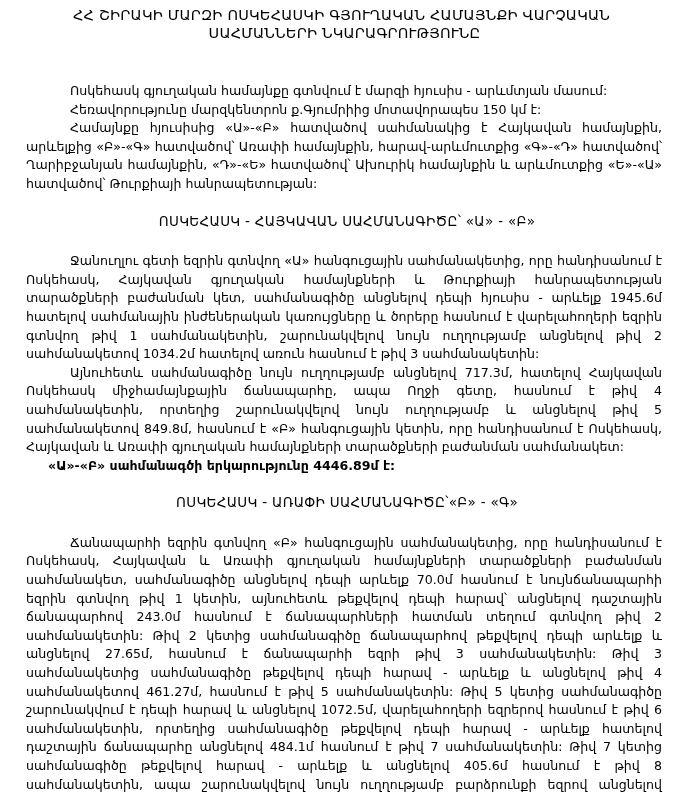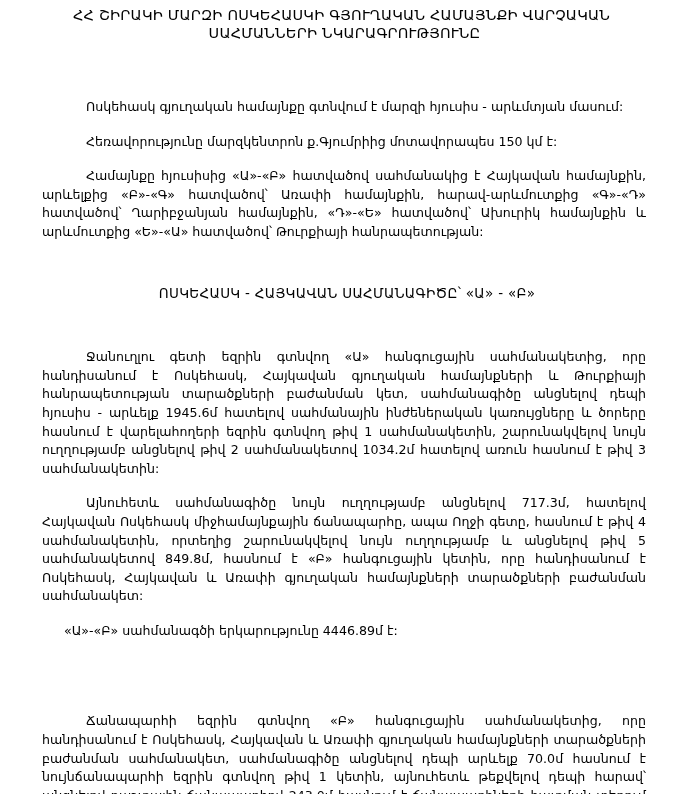--- a/index.html
+++ b/index.html
@@ -11,23 +11,23 @@
     .title {
       position: absolute; left: 0; width: 673px; text-align: center;
       font-size: 14.5px; line-height: 18px; letter-spacing: 0.2px;
     }
     .title .l1 { display: block; padding-left: 10px; }
     .title .l2 { display: block; padding-left: 16px; }
     .body {
       position: absolute; left: 26px; width: 636px;
       font-size: 12.6px; line-height: 18.6px; text-align: justify;
     }
-    .p { margin: 16px; text-indent: 44px; text-align: justify; }
+    .p { margin: 0; text-indent: 44px; text-align: justify; }
     .heading {
-      text-align: center; font-size: 13.5px; margin: 8px; padding-left: 6px;
+      text-align: center; font-size: 13.5px; margin: 0; padding-left: 6px;
       letter-spacing: 0.3px;
     }
     .gap-s { height: 18px; }
     .gap-m { height: 22px; }
   </style>
 </head>
 <body>
 
 <div class="page">
 
@@ -40,21 +40,22 @@
     <p class="p">Ոսկեհասկ գյուղական համայնքը գտնվում է մարզի հյուսիս - արևմտյան մասում:</p>
     <p class="p">Հեռավորությունը մարզկենտրոն ք.Գյումրիից մոտավորապես 150 կմ է:</p>
     <p class="p">Համայնքը հյուսիսից «Ա»-«Բ» հատվածով սահմանակից է Հայկավան համայնքին, արևելքից «Բ»-«Գ» հատվածով՝ Առափի համայնքին, հարավ-արևմուտքից «Գ»-«Դ» հատվածով՝ Ղարիբջանյան համայնքին, «Դ»-«Ե» հատվածով՝ Ախուրիկ համայնքին և արևմուտքից «Ե»-«Ա» հատվածով՝ Թուրքիայի հանրապետության:</p>
 
     <div class="gap-s"></div>
     <p class="heading">ՈՍԿԵՀԱՍԿ - ՀԱՅԿԱՎԱՆ ՍԱՀՄԱՆԱԳԻԾԸ՝ «Ա» - «Բ»</p>
     <div class="gap-m"></div>
 
     <p class="p">Ջանուղլու գետի եզրին գտնվող «Ա» հանգուցային սահմանակետից, որը հանդիսանում է Ոսկեհասկ, Հայկավան գյուղական համայնքների և Թուրքիայի հանրապետության տարածքների բաժանման կետ, սահմանագիծը անցնելով դեպի հյուսիս - արևելք 1945.6մ հատելով սահմանային ինժեներական կառույցները և ծորերը հասնում է վարելահողերի եզրին գտնվող թիվ 1 սահմանակետին, շարունակվելով նույն ուղղությամբ անցնելով թիվ 2 սահմանակետով 1034.2մ հատելով առուն հասնում է թիվ 3 սահմանակետին:</p>
     <p class="p">Այնուհետև սահմանագիծը նույն ուղղությամբ անցնելով 717.3մ, հատելով Հայկավան Ոսկեհասկ միջհամայնքային ճանապարհը, ապա Ողջի գետը, հասնում է թիվ 4 սահմանակետին, որտեղից շարունակվելով նույն ուղղությամբ և անցնելով թիվ 5 սահմանակետով 849.8մ, հասնում է «Բ» հանգուցային կետին, որը հանդիսանում է Ոսկեհասկ, Հայկավան և Առափի գյուղական համայնքների տարածքների բաժանման սահմանակետ:</p>
-    <p class="p" style="text-indent:22px;">«Ա»-«Բ» սահմանագծի երկարությունը 4446.89մ է:</p>
+    <p class="p" style="text-indent:22px;font-weight:bold;">«Ա»-«Բ» սահմանագծի երկարությունը 4446.89մ է:</p>
 
     <div class="gap-s"></div>
+    <p class="heading">ՈՍԿԵՀԱՍԿ - ԱՌԱՓԻ ՍԱՀՄԱՆԱԳԻԾԸ՝«Բ» - «Գ»</p>
     <div class="gap-m"></div>
 
     <p class="p">Ճանապարհի եզրին գտնվող «Բ» հանգուցային սահմանակետից, որը հանդիսանում է Ոսկեհասկ, Հայկավան և Առափի գյուղական համայնքների տարածքների բաժանման սահմանակետ, սահմանագիծը անցնելով դեպի արևելք 70.0մ հասնում է նույնճանապարհի եզրին գտնվող թիվ 1 կետին, այնուհետև թեքվելով դեպի հարավ՝ անցնելով դաշտային ճանապարհով 243.0մ հասնում է ճանապարհների հատման տեղում գտնվող թիվ 2 սահմանակետին: Թիվ 2 կետից սահմանագիծը ճանապարհով թեքվելով դեպի արևելք և անցնելով 27.65մ, հասնում է ճանապարհի եզրի թիվ 3 սահմանակետին: Թիվ 3 սահմանակետից սահմանագիծը թեքվելով դեպի հարավ - արևելք և անցնելով թիվ 4 սահմանակետով 461.27մ, հասնում է թիվ 5 սահմանակետին: Թիվ 5 կետից սահմանագիծը շարունակվում է դեպի հարավ և անցնելով 1072.5մ, վարելահողերի եզրերով հասնում է թիվ 6 սահմանակետին, որտեղից սահմանագիծը թեքվելով դեպի հարավ - արևելք հատելով դաշտային ճանապարհը անցնելով 484.1մ հասնում է թիվ 7 սահմանակետին: Թիվ 7 կետից սահմանագիծը թեքվելով հարավ - արևելք և անցնելով 405.6մ հասնում է թիվ 8 սահմանակետին, ապա շարունակվելով նույն ուղղությամբ բարձրունքի եզրով անցնելով 508.06մ հասնում է թիվ 9 սահմանակետին, այնուհետև նորից թեքվելով հարավ - արևելք</p>
   </div>
 
 </div>
 
 </body></html>

